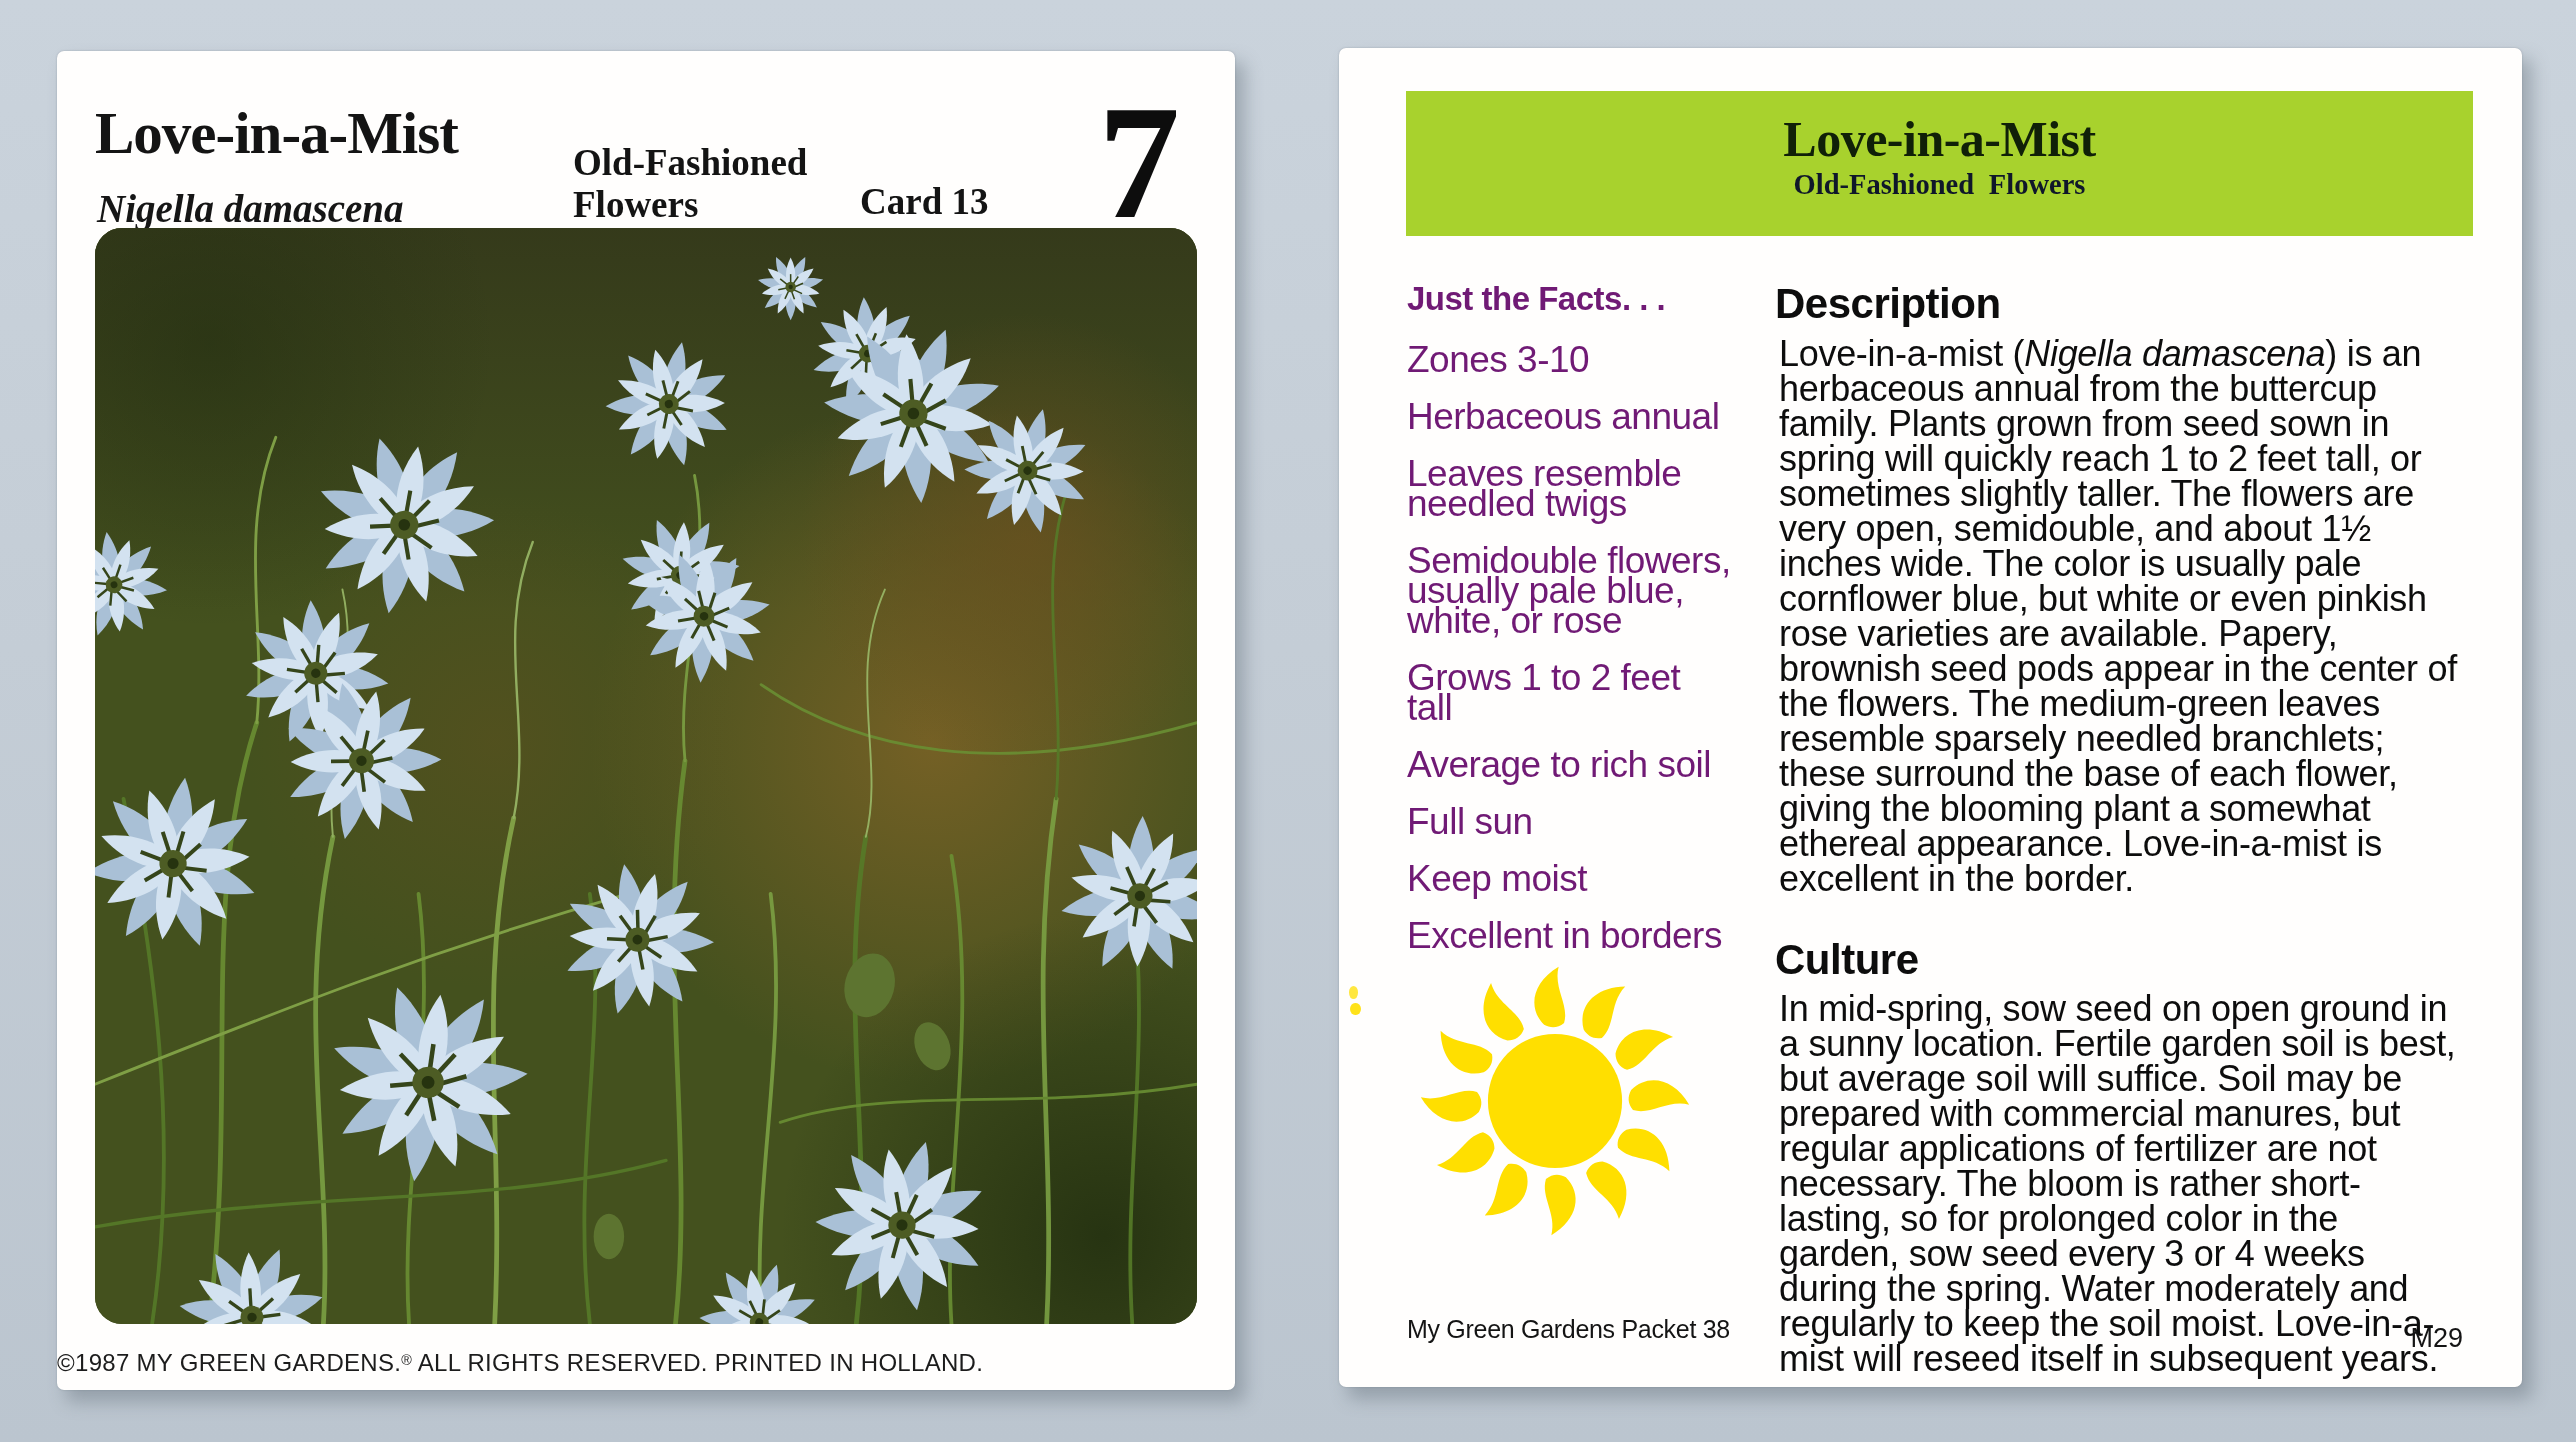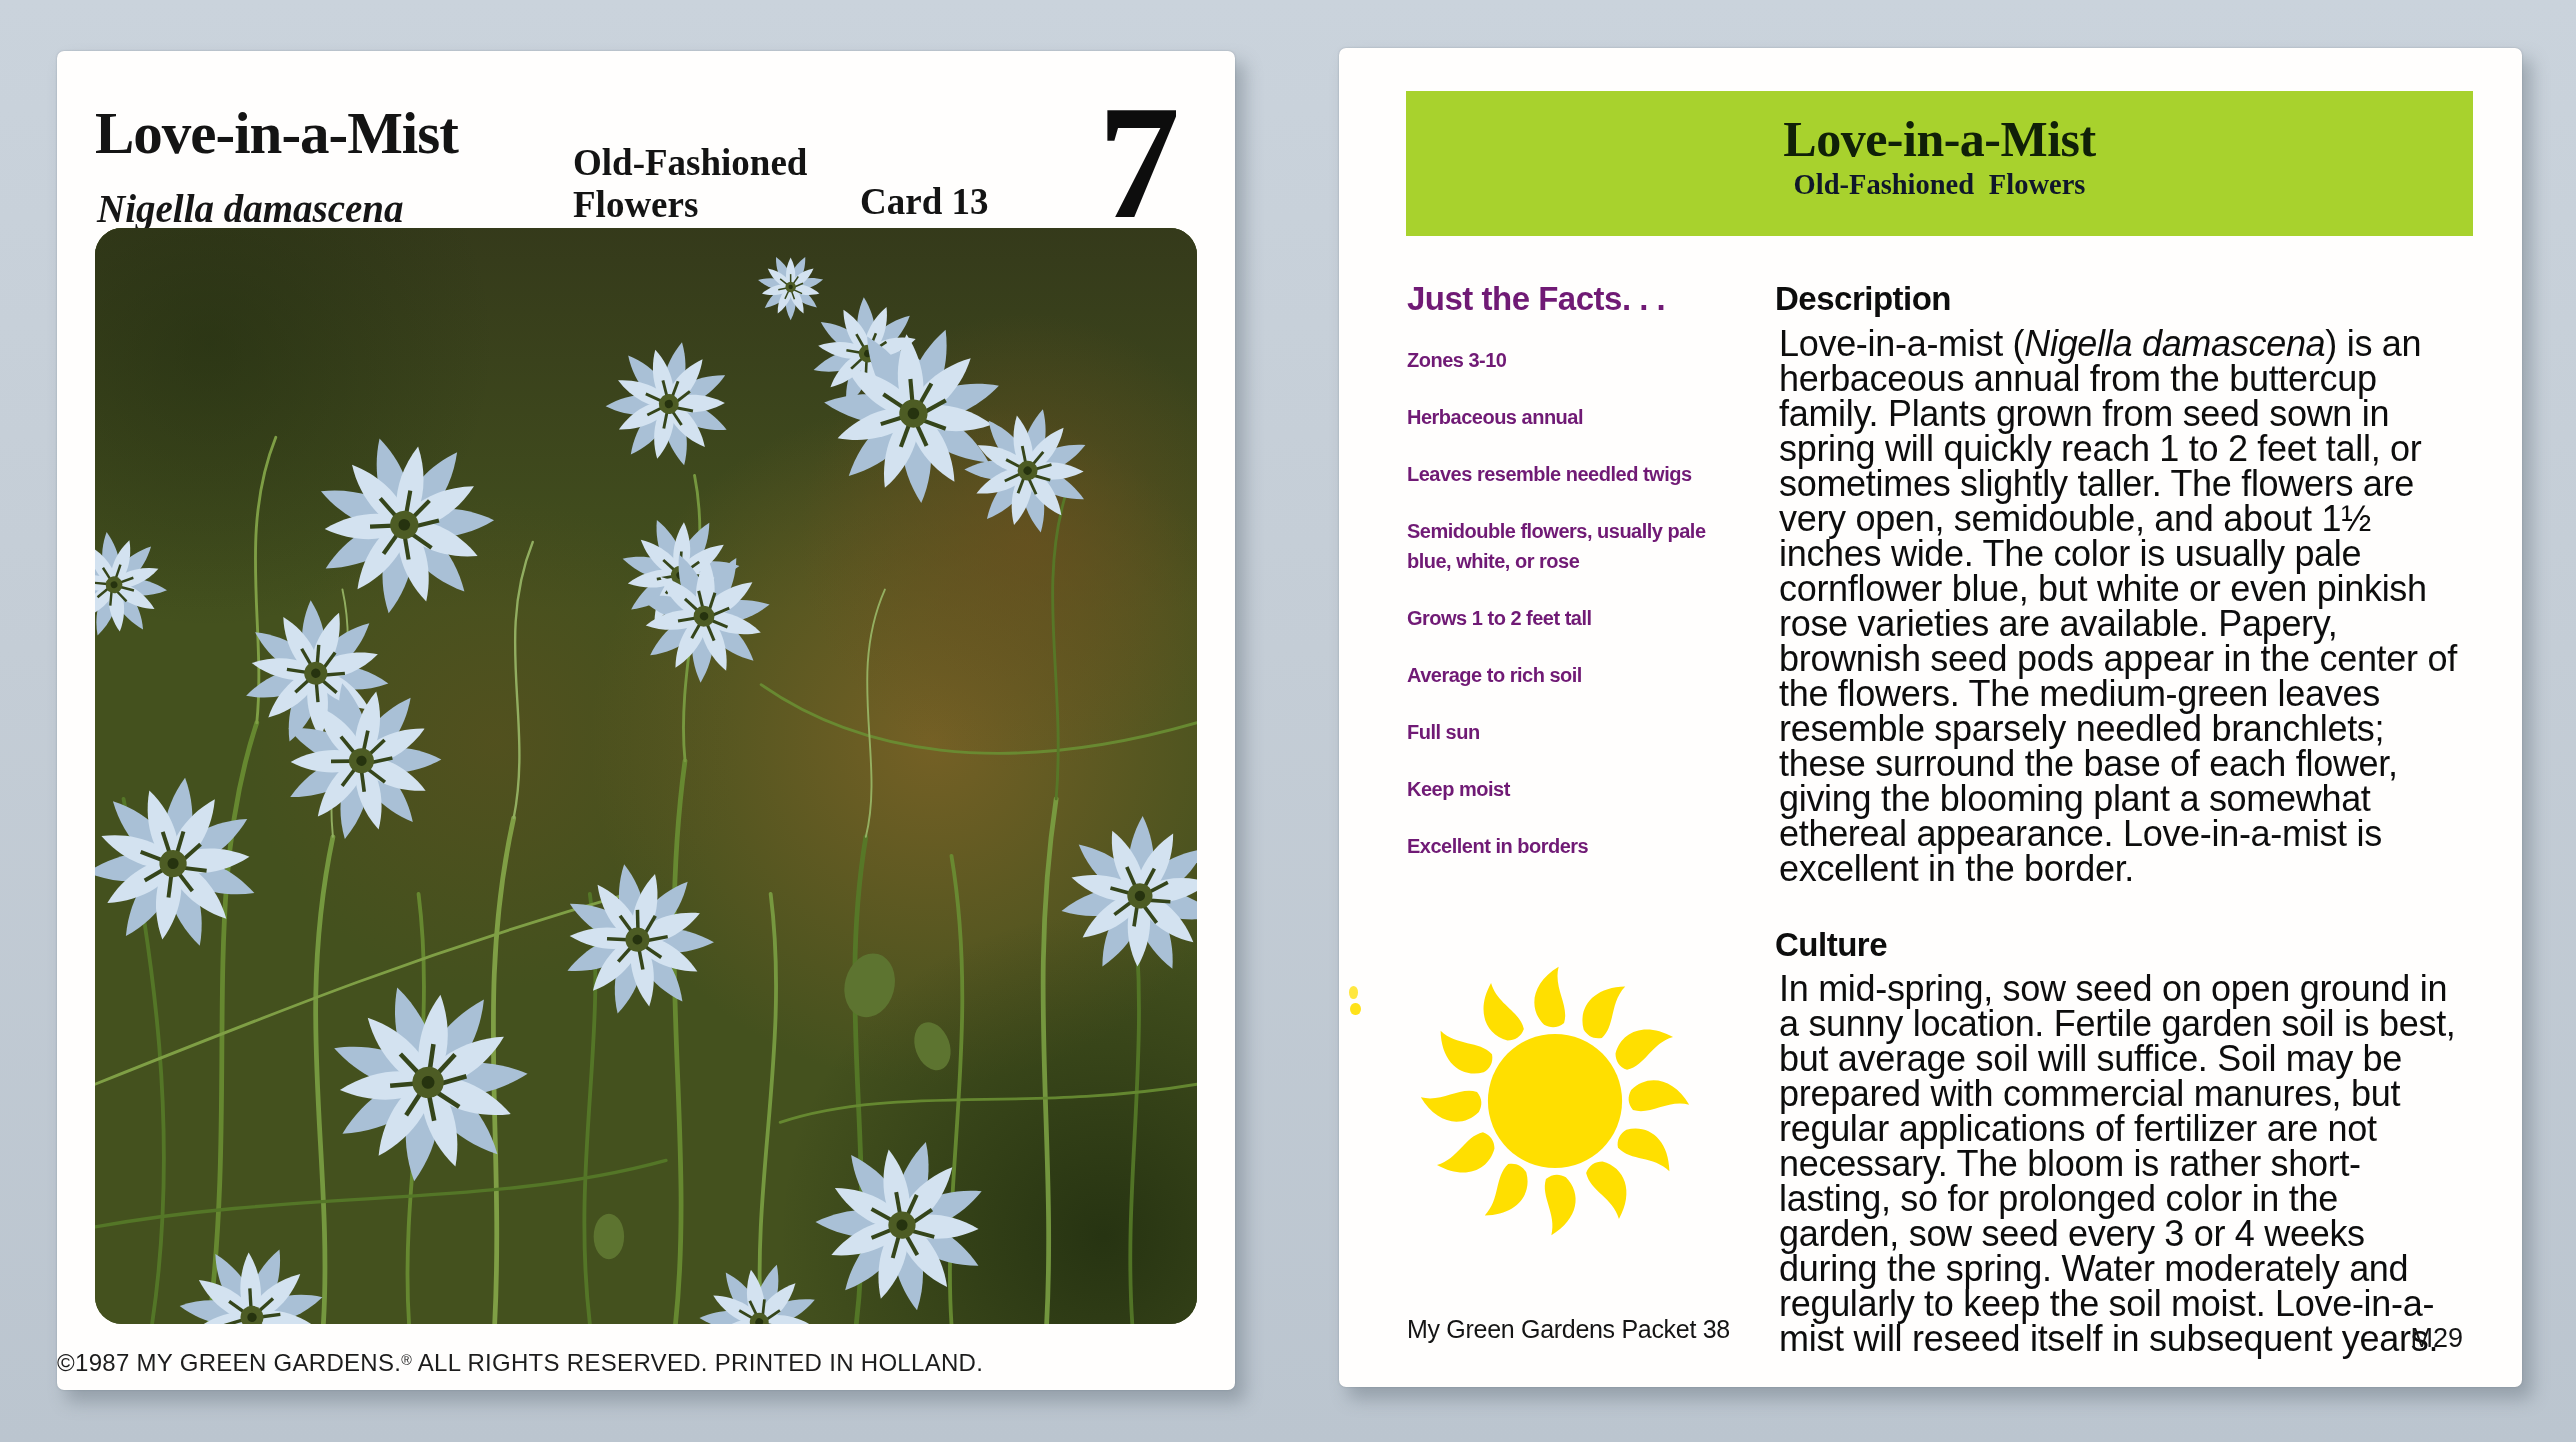--- a/index.html
+++ b/index.html
@@ -66,31 +66,31 @@
   .banner-sub{
     margin-top:1.9px;
     font-family:"Liberation Serif",serif;font-weight:700;font-size:28.5px;
     word-spacing:7.6px;color:#0f172a;
   }
   .facts{position:absolute;left:68px;top:232px;width:325px;color:#701a75;}
   .facts-heading{
     font-weight:700;font-size:33px;letter-spacing:-0.5px;margin-bottom:27px;
   }
   .fact-item{
-    font-weight:700;font-size:20px;line-height:30px;letter-spacing:-0.5px;
+    font-weight:400;font-size:37px;line-height:30px;letter-spacing:-0.5px;
     margin-bottom:27px;
   }
   .sun{position:absolute;left:80px;top:917px;width:272px;height:272px;}
   .speck{position:absolute;border-radius:50%;}
   .speck.s1{left:9.5px;top:938px;width:9.5px;height:13.3px;opacity:.75;}
   .speck.s2{left:11.4px;top:955px;width:10.5px;height:12.4px;opacity:.9;}
 
   .textcol{position:absolute;left:436px;top:232px;width:689px;color:#0d0d0d;}
   .sec-heading{
-    font-weight:700;font-size:33px;letter-spacing:-0.5px;margin:0 0 7.6px 0;
+    font-weight:700;font-size:42px;letter-spacing:-0.5px;margin:0 0 7.6px 0;
   }
   .bodytext{
     font-size:36px;line-height:35px;letter-spacing:-0.3px;margin:4px;
   }
   .bodytext .it{font-style:italic;}
   .culture-block{margin-top:40px;}
   .b-footer-left{
     position:absolute;left:68px;top:1267px;font-size:25px;letter-spacing:-0.3px;color:#141414;
   }
   .b-footer-right{

